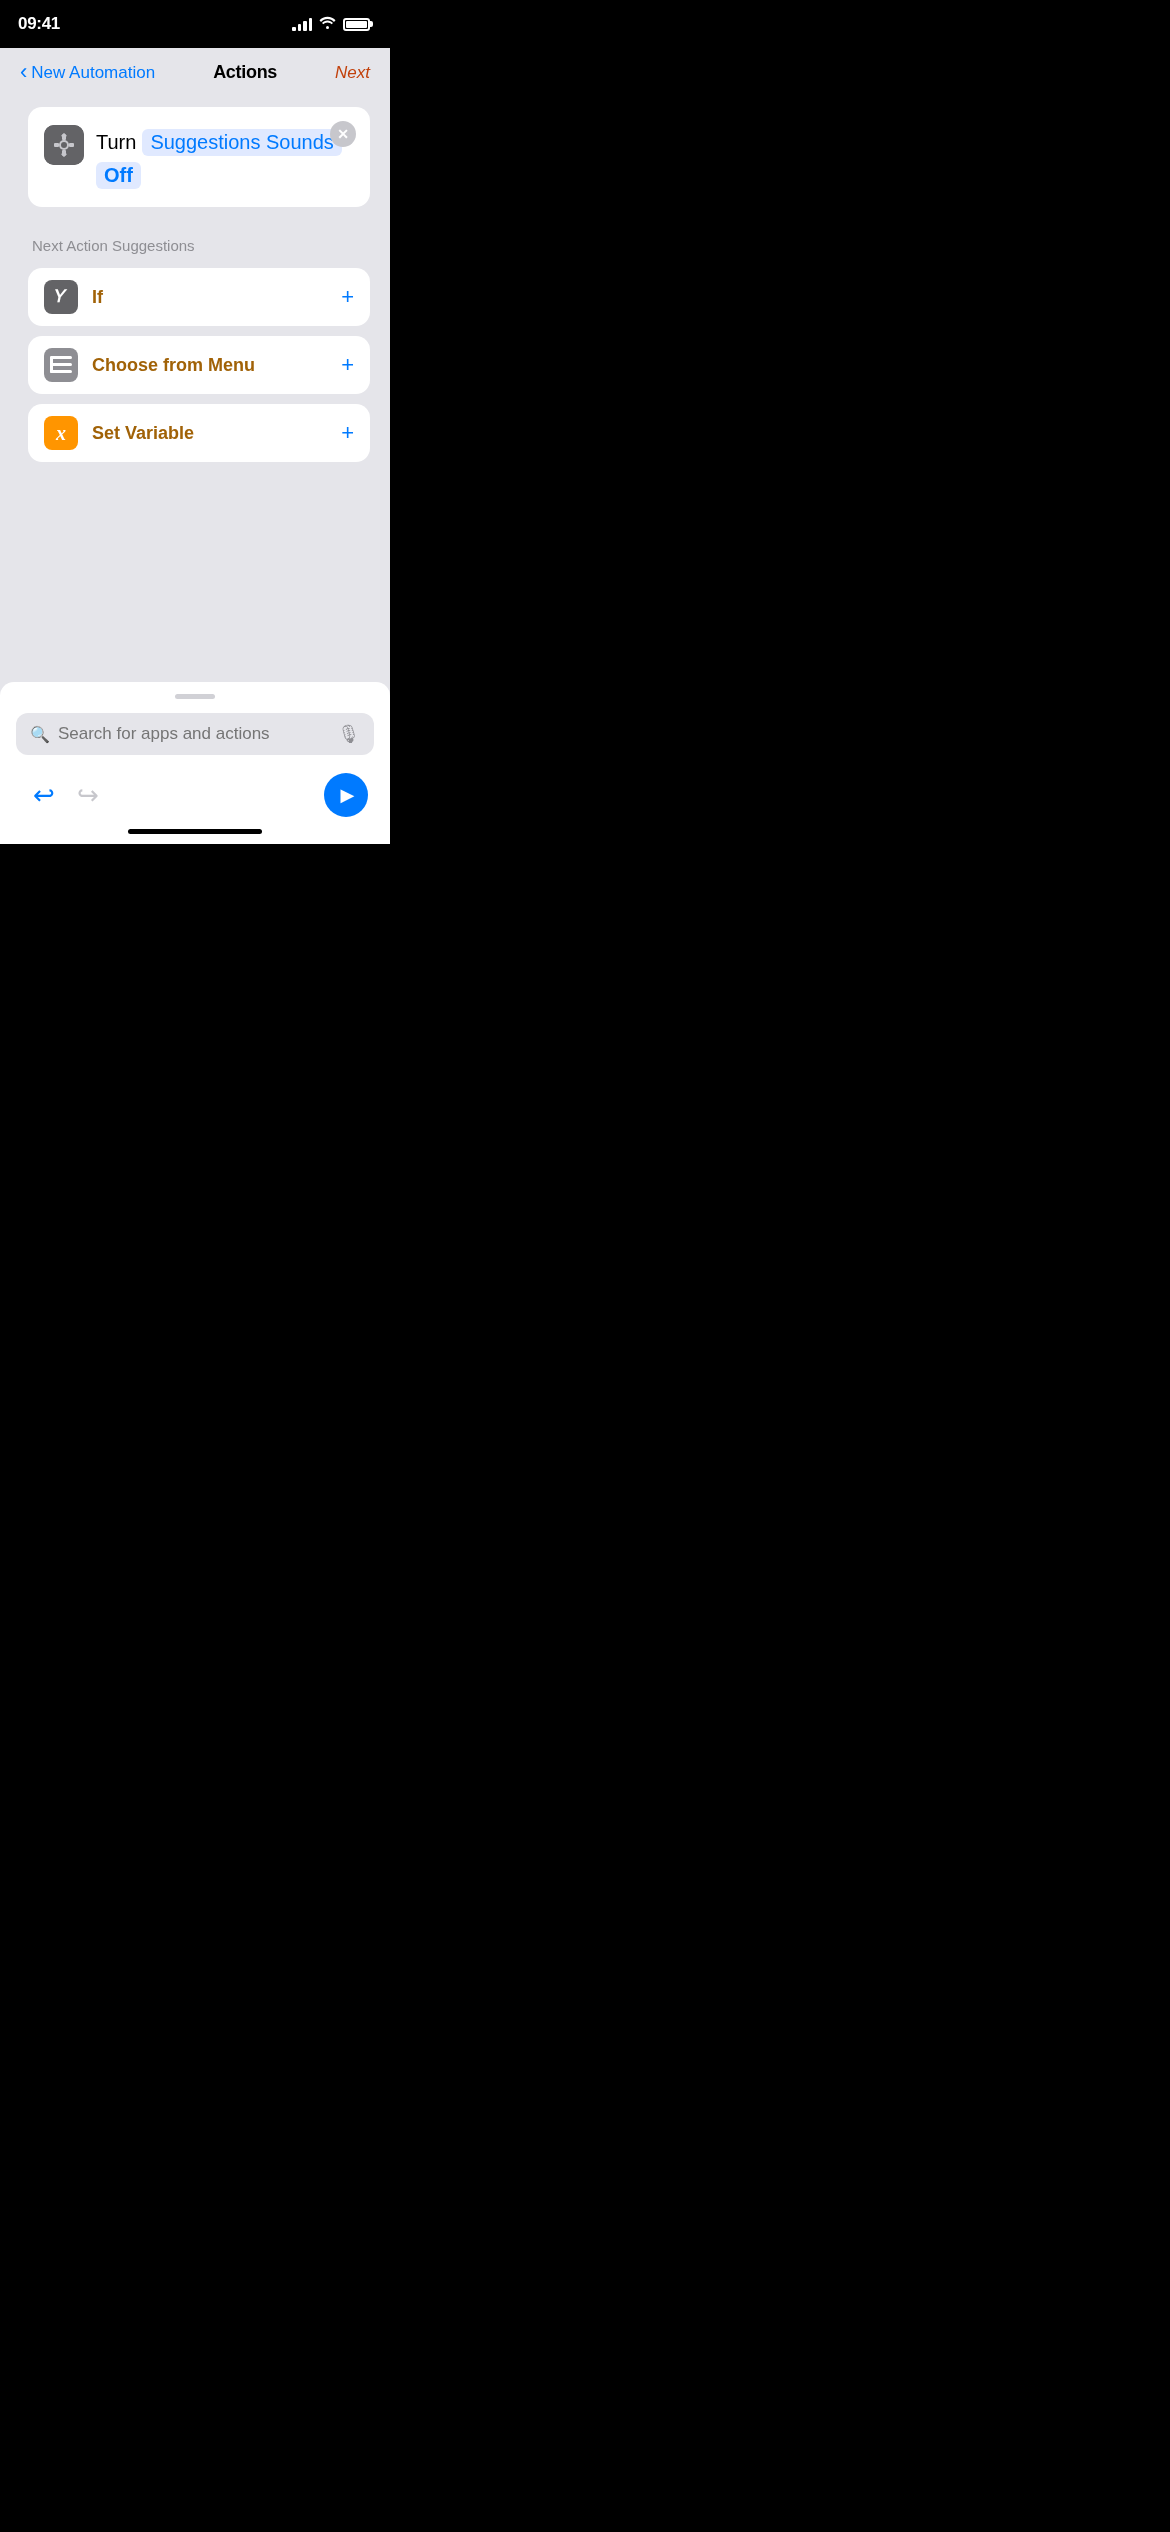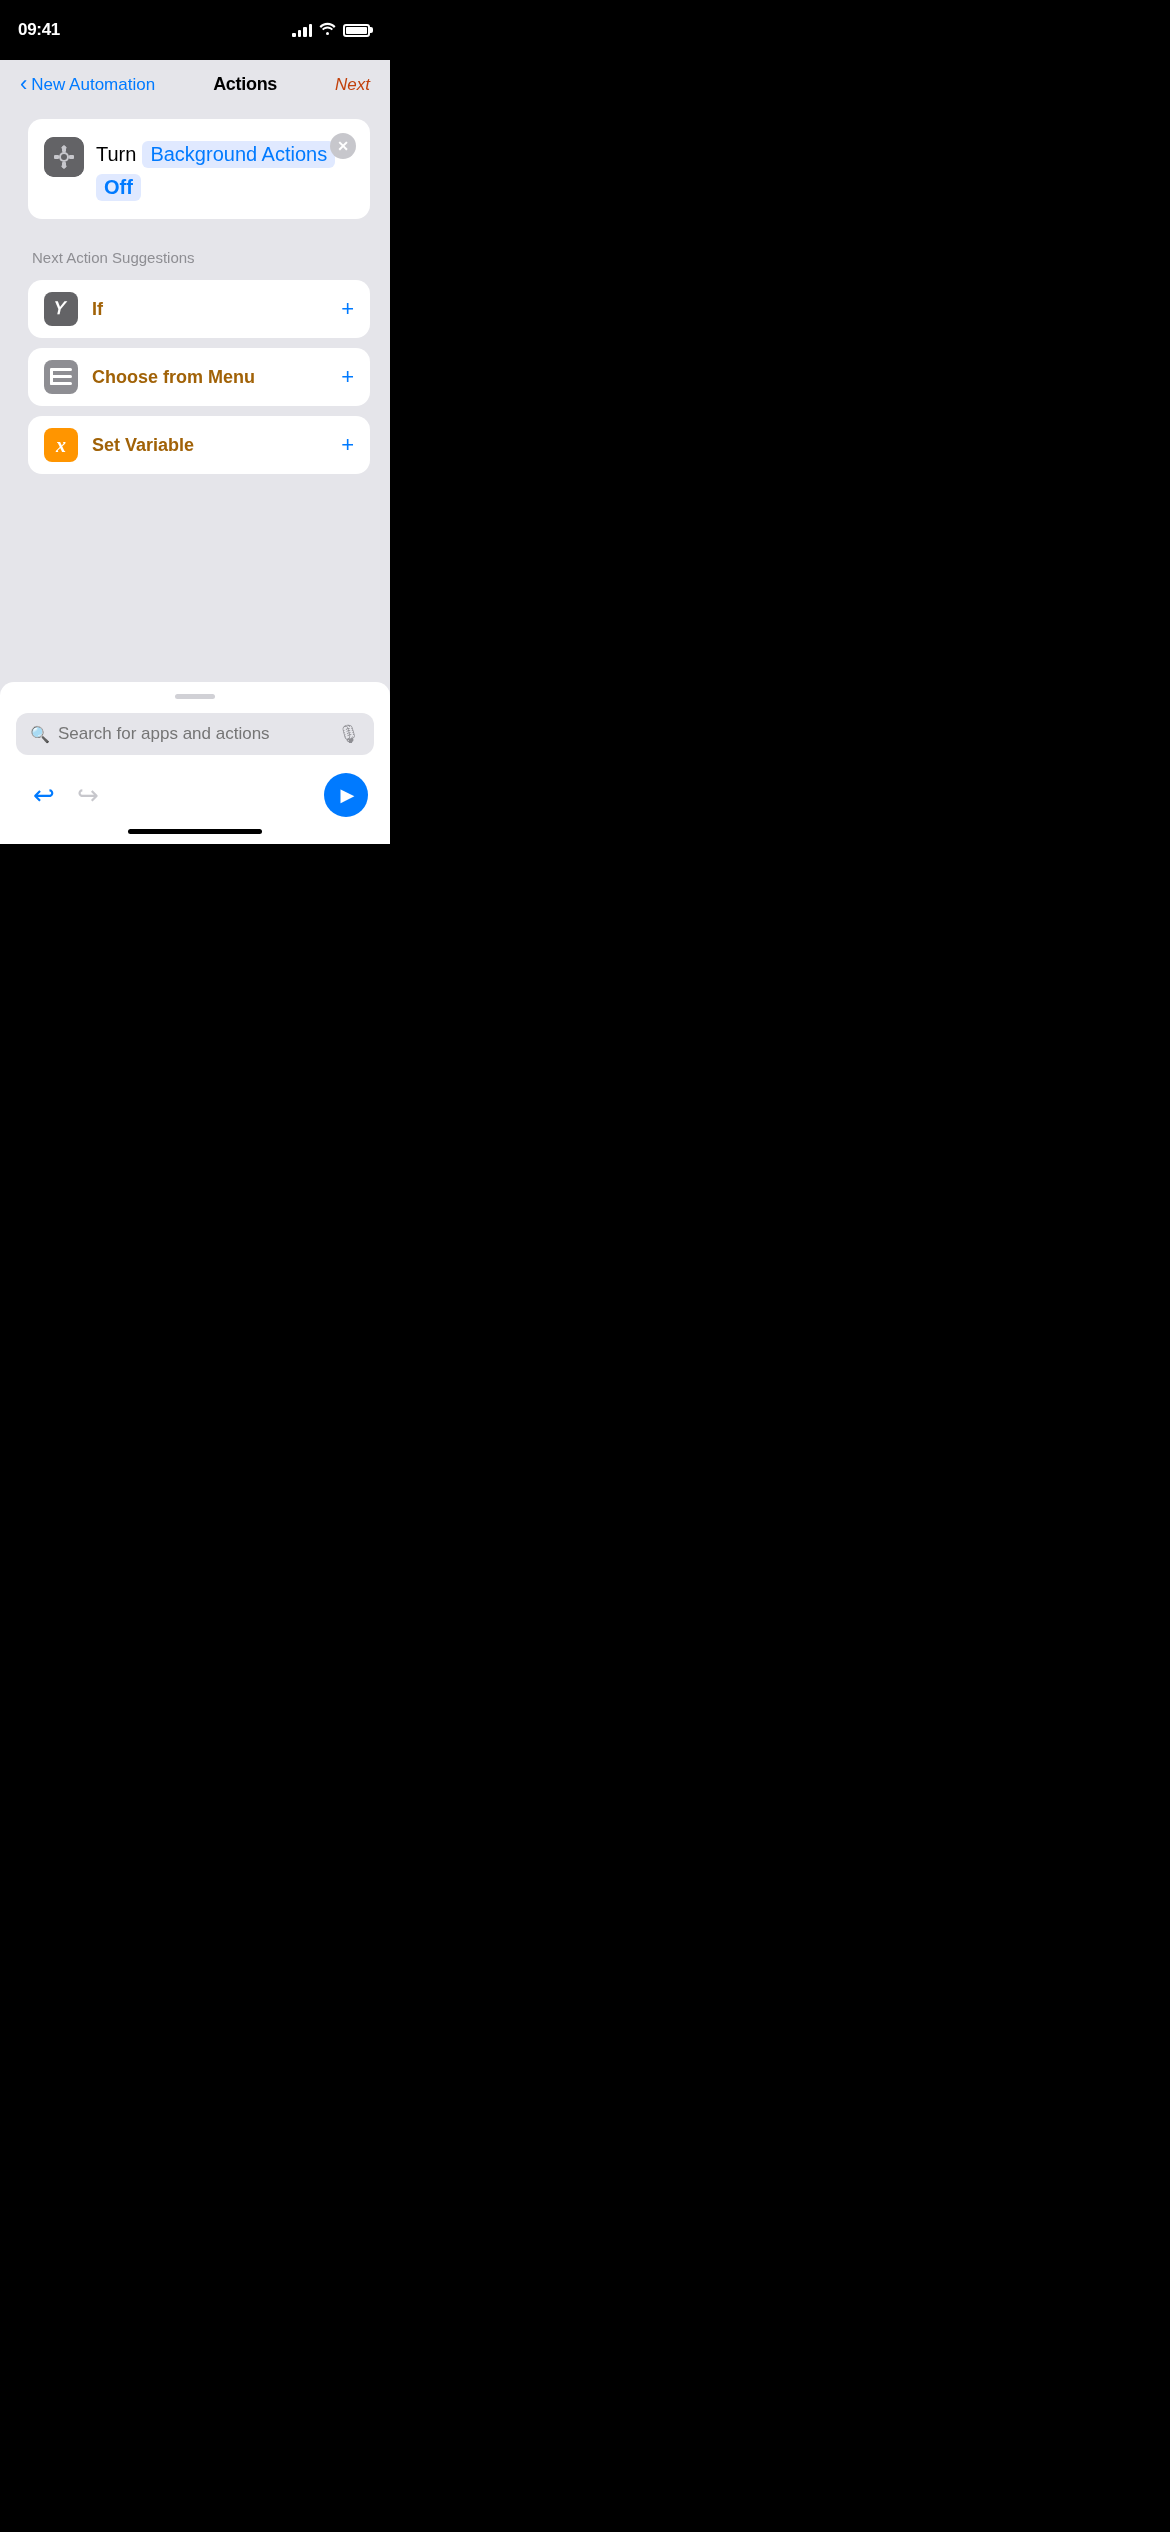--- a/index.html
+++ b/index.html
@@ -9,21 +9,21 @@
       font-family: -apple-system, BlinkMacSystemFont, 'SF Pro Display', 'Helvetica Neue', sans-serif;
       background: #000;
       width: 390px;
       height: 844px;
       overflow: hidden;
       position: relative;
     }
 
     .status-bar {
       background: #000;
-      height: 60px;
+      height: 48px;
       display: flex;
       align-items: center;
       justify-content: space-between;
       padding: 0 20px 0 18px;
     }
 
     .status-time {
       color: #fff;
       font-size: 17px;
       font-weight: 600;
@@ -435,21 +435,21 @@
             <rect x="-8.5" y="-8.5" width="4" height="4" rx="1" fill="#c7c7cc" transform="rotate(45)"></rect>
             <rect x="4.5" y="4.5" width="4" height="4" rx="1" fill="#c7c7cc" transform="rotate(45)"></rect>
             <rect x="-8.5" y="4.5" width="4" height="4" rx="1" fill="#c7c7cc" transform="rotate(-45)"></rect>
             <rect x="4.5" y="-8.5" width="4" height="4" rx="1" fill="#c7c7cc" transform="rotate(-45)"></rect>
           </g>
         </svg>
       </div>
 
       <div class="action-content">
         <span class="action-text-plain">Turn</span>
-        <span class="action-text-pill">Background Actions</span>
+        <span class="action-text-pill">Suggestions Sounds</span>
         <span class="action-text-pill-off">Off</span>
       </div>
 
       <div class="close-btn">
         <span class="close-x">✕</span>
       </div>
     </div>
 
     <div class="section-title">Next Action Suggestions</div>
 

